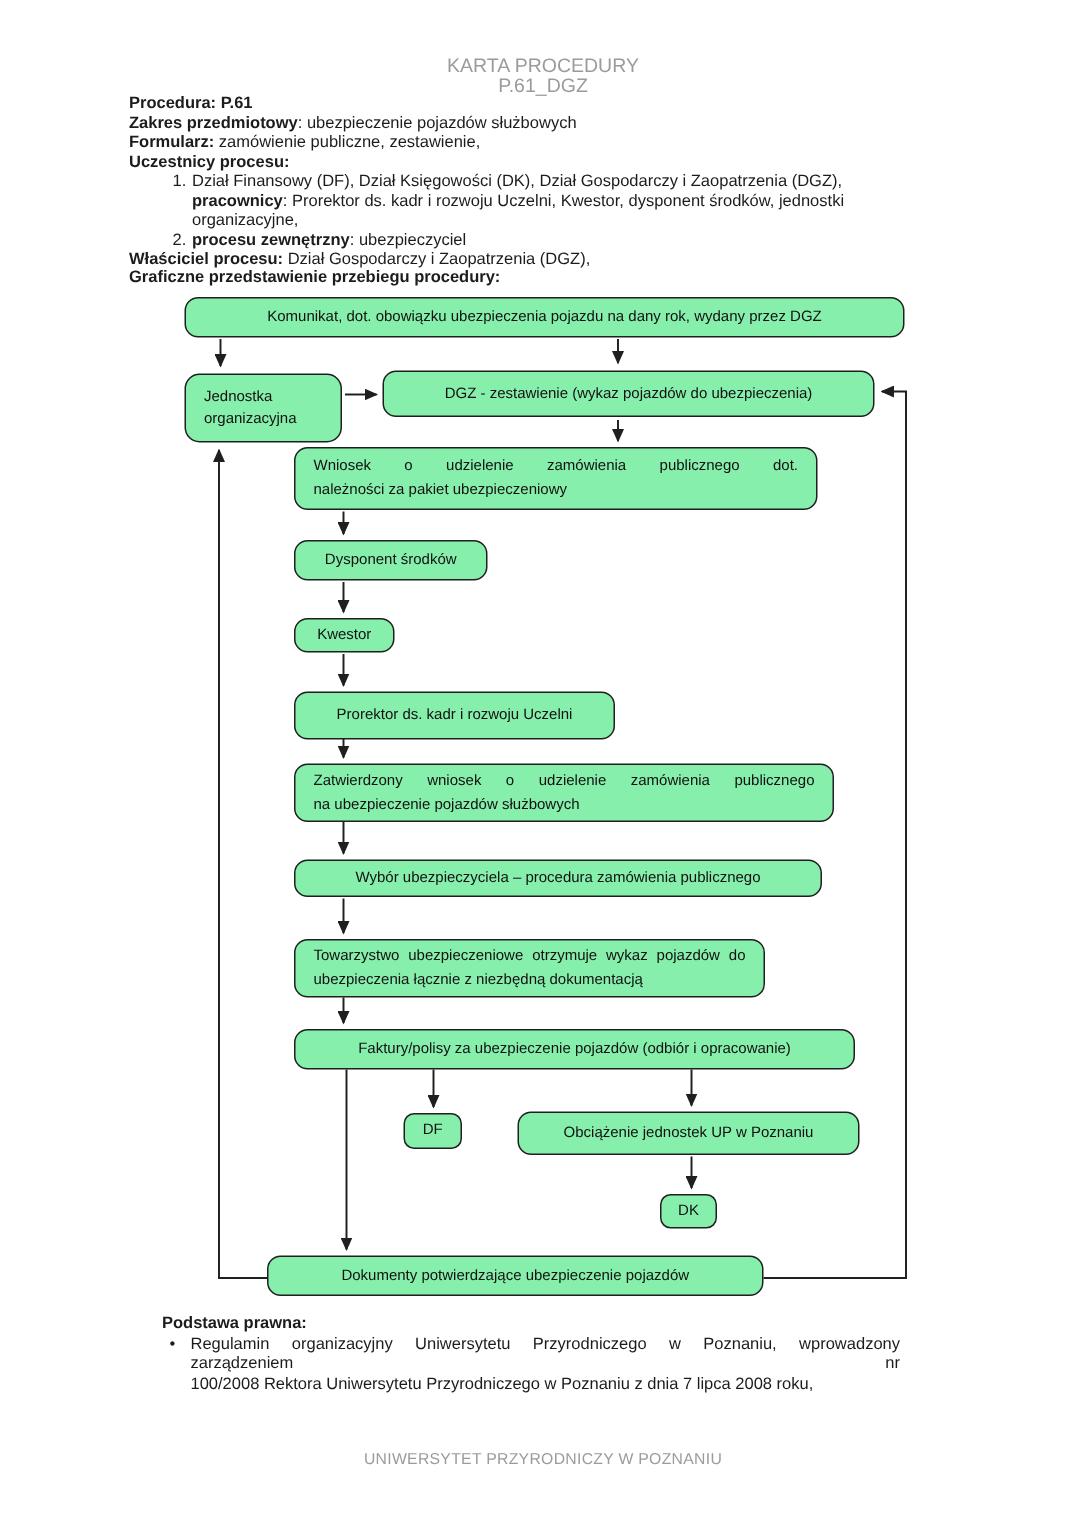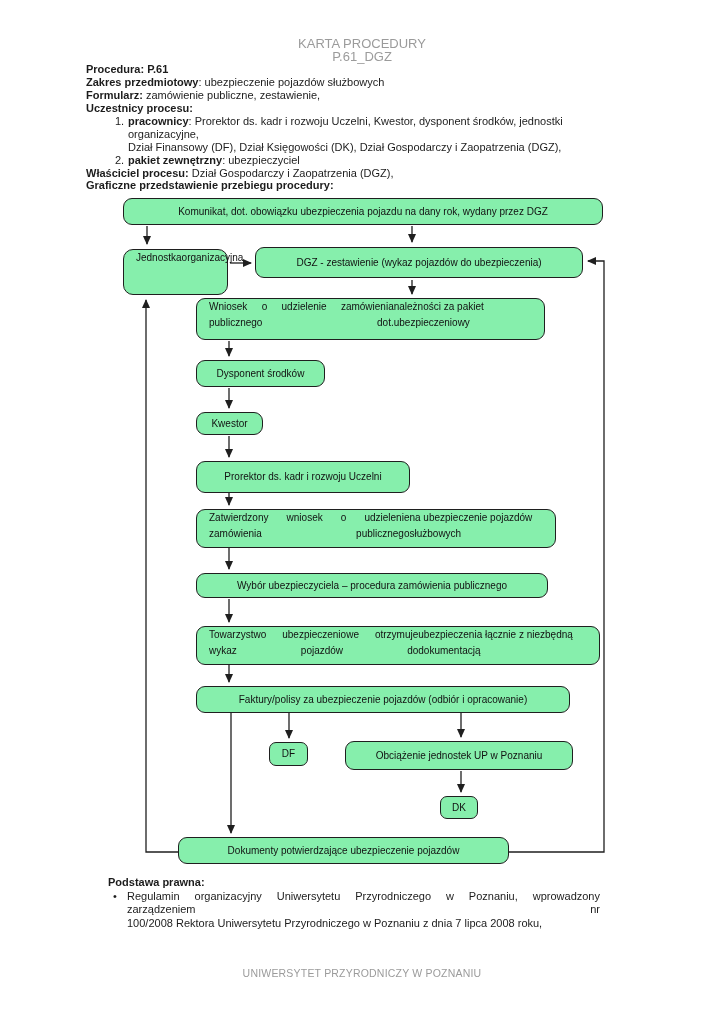--- a/index.html
+++ b/index.html
@@ -22,21 +22,21 @@
   .li { position:relative; padding-left:42px; }
   .li .num { position:absolute; left:29px; }
   .diagram-heading { position:absolute; left:86px; top:179px; font-size:11px; font-weight:bold; }
   
   .node {
     position:absolute; box-sizing:border-box; background:#86efac;
     border:1.5px solid #1f1f1f; border-radius:9px;
     font-size:10px; line-height:16px; color:#111;
   }
   .node.center { display:flex; align-items:center; justify-content:center; white-space:nowrap; }
-  .node.block  { display:flex; flex-direction:row; padding:0 12px; }
+  .node.block  { display:flex; flex-direction:column; justify-content:center; padding:0 12px; }
   .node .jl { text-align:justify; text-align-last:justify; }
   .jednostka { line-height:15.5px; }
   svg.connectors { position:absolute; left:0; top:0; pointer-events:none; }
   
   .legal { position:absolute; left:108px; top:876px; width:492px; font-size:11px; line-height:13.5px; }
   .legal .heading { font-weight:bold; }
   .legal .bullet-item { position:relative; padding-left:19px; }
   .legal .bullet { position:absolute; left:5px; }
   .legal .jline { text-align:justify; text-align-last:justify; }
 </style>
@@ -50,26 +50,26 @@
     <div>P.61_DGZ</div>
   </div>
 
   <div class="meta">
     <div class="line"><b>Procedura: P.61</b></div>
     <div class="line"><b>Zakres przedmiotowy</b><span>: ubezpieczenie pojazdów służbowych</span></div>
     <div class="line"><b>Formularz:</b><span> zamówienie publiczne, zestawienie,</span></div>
     <div class="line"><b>Uczestnicy procesu:</b></div>
     <div class="li">
       <span class="num">1.</span>
+      <div>Dział Finansowy (DF), Dział Księgowości (DK), Dział Gospodarczy i Zaopatrzenia (DGZ),</div>
       <div><b>pracownicy</b><span>: Prorektor ds. kadr i rozwoju Uczelni, Kwestor, dysponent środków, jednostki organizacyjne,</span></div>
-      <div>Dział Finansowy (DF), Dział Księgowości (DK), Dział Gospodarczy i Zaopatrzenia (DGZ),</div>
     </div>
     <div class="li">
       <span class="num">2.</span>
-      <div><b>pakiet zewnętrzny</b><span>: ubezpieczyciel</span></div>
+      <div><b>procesu zewnętrzny</b><span>: ubezpieczyciel</span></div>
     </div>
     <div class="line"><b>Właściciel procesu:</b><span> Dział Gospodarczy i Zaopatrzenia (DGZ),</span></div>
   </div>
 
   <div class="diagram-heading">Graficzne przedstawienie przebiegu procedury:</div>
 
   <svg class="connectors" width="724" height="1024" viewBox="0 0 724 1024">
     <defs>
       <marker id="ah" markerWidth="9" markerHeight="8" refX="8" refY="4" orient="auto" markerUnits="userSpaceOnUse">
         <path d="M0,0 L9,4 L0,8 z" fill="#1f1f1f"></path>
@@ -128,21 +128,21 @@
 
   <div class="node block" style="left:196px; top:509px; width:360px; height:39px;">
     <div class="jl">Zatwierdzony wniosek o udzielenie zamówienia publicznego</div>
     <div>na ubezpieczenie pojazdów służbowych</div>
   </div>
 
   <div class="node center" style="left:196px; top:573px; width:352px; height:25px;">
     <span>Wybór ubezpieczyciela – procedura zamówienia publicznego</span>
   </div>
 
-  <div class="node block" style="left:196px; top:626px; width:404px; height:39px;">
+  <div class="node block" style="left:196px; top:626px; width:314px; height:39px;">
     <div class="jl">Towarzystwo ubezpieczeniowe otrzymuje wykaz pojazdów do</div>
     <div>ubezpieczenia łącznie z niezbędną dokumentacją</div>
   </div>
 
   <div class="node center" style="left:196px; top:686px; width:374px; height:27px;">
     <span>Faktury/polisy za ubezpieczenie pojazdów (odbiór i opracowanie)</span>
   </div>
 
   <div class="node center" style="left:269px; top:742px; width:39px; height:24px; border-radius:7px;">
     <span>DF</span>

